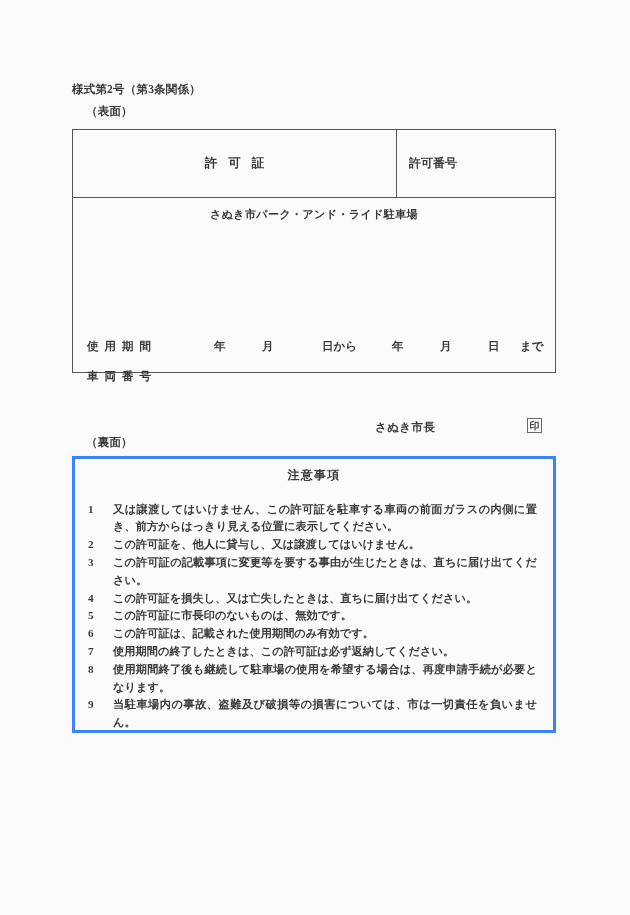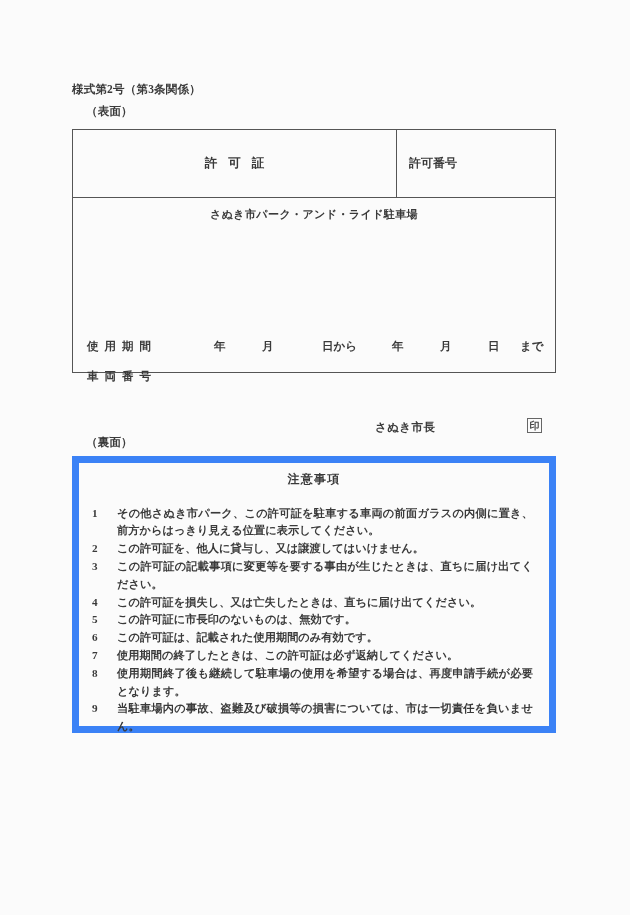--- a/index.html
+++ b/index.html
@@ -163,21 +163,21 @@
     color: #4a4a4a;
   }
 
   
   .notice-box {
     position: absolute;
     left: 72px;
     top: 456px;
     width: 484px;
     height: 277px;
-    border: 7px solid #3b82f6;
+    border: 3px solid #3b82f6;
     box-sizing: border-box;
     padding: 0;
   }
   .notice-heading {
     margin-top: 8px;
     text-align: center;
     font-size: 12px;
     letter-spacing: 1.2px;
     white-space: nowrap;
   }
@@ -246,21 +246,21 @@
         <span class="seal-box">印</span>
       </div>
     </div>
   </div>
 
   <div class="side-label back">（裏面）</div>
 
   <div class="notice-box">
     <div class="notice-heading">注意事項</div>
     <ul class="notice-list">
-      <li class="notice-item"><span class="num">1</span><span>その他さぬき市パーク、この許可証を駐車する車両の前面ガラスの内側に置き、前方からはっきり見える位置に表示してください。</span></li>
+      <li class="notice-item"><span class="num">1</span><span>又は譲渡してはいけません、この許可証を駐車する車両の前面ガラスの内側に置き、前方からはっきり見える位置に表示してください。</span></li>
       <li class="notice-item"><span class="num">2</span><span>この許可証を、他人に貸与し、又は譲渡してはいけません。</span></li>
       <li class="notice-item"><span class="num">3</span><span>この許可証の記載事項に変更等を要する事由が生じたときは、直ちに届け出てください。</span></li>
       <li class="notice-item"><span class="num">4</span><span>この許可証を損失し、又は亡失したときは、直ちに届け出てください。</span></li>
       <li class="notice-item"><span class="num">5</span><span>この許可証に市長印のないものは、無効です。</span></li>
       <li class="notice-item"><span class="num">6</span><span>この許可証は、記載された使用期間のみ有効です。</span></li>
       <li class="notice-item"><span class="num">7</span><span>使用期間の終了したときは、この許可証は必ず返納してください。</span></li>
       <li class="notice-item"><span class="num">8</span><span>使用期間終了後も継続して駐車場の使用を希望する場合は、再度申請手続が必要となります。</span></li>
       <li class="notice-item"><span class="num">9</span><span>当駐車場内の事故、盗難及び破損等の損害については、市は一切責任を負いません。</span></li>
     </ul>
   </div>

